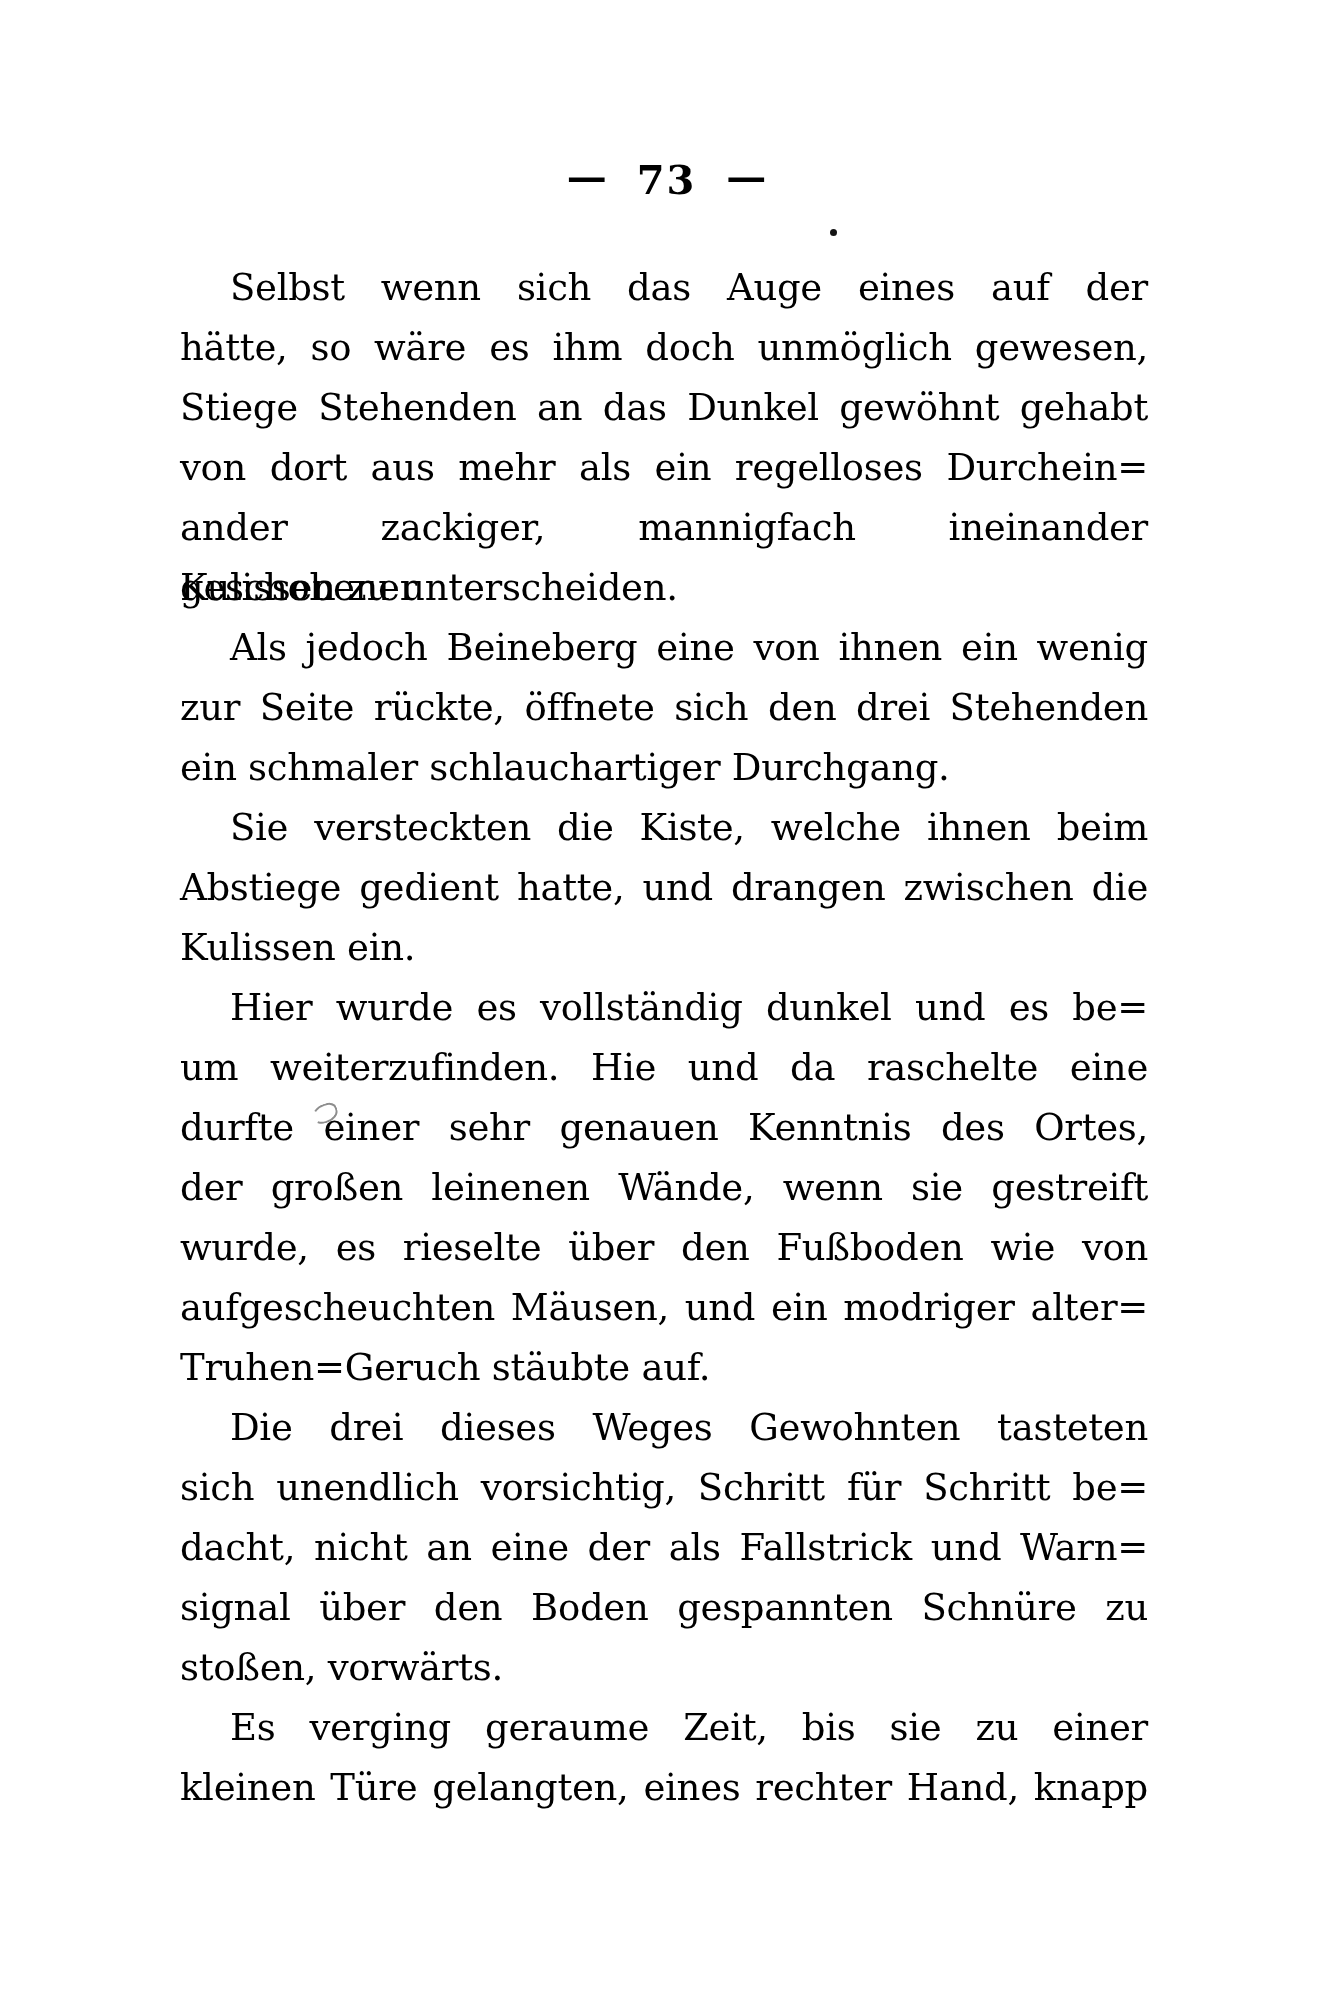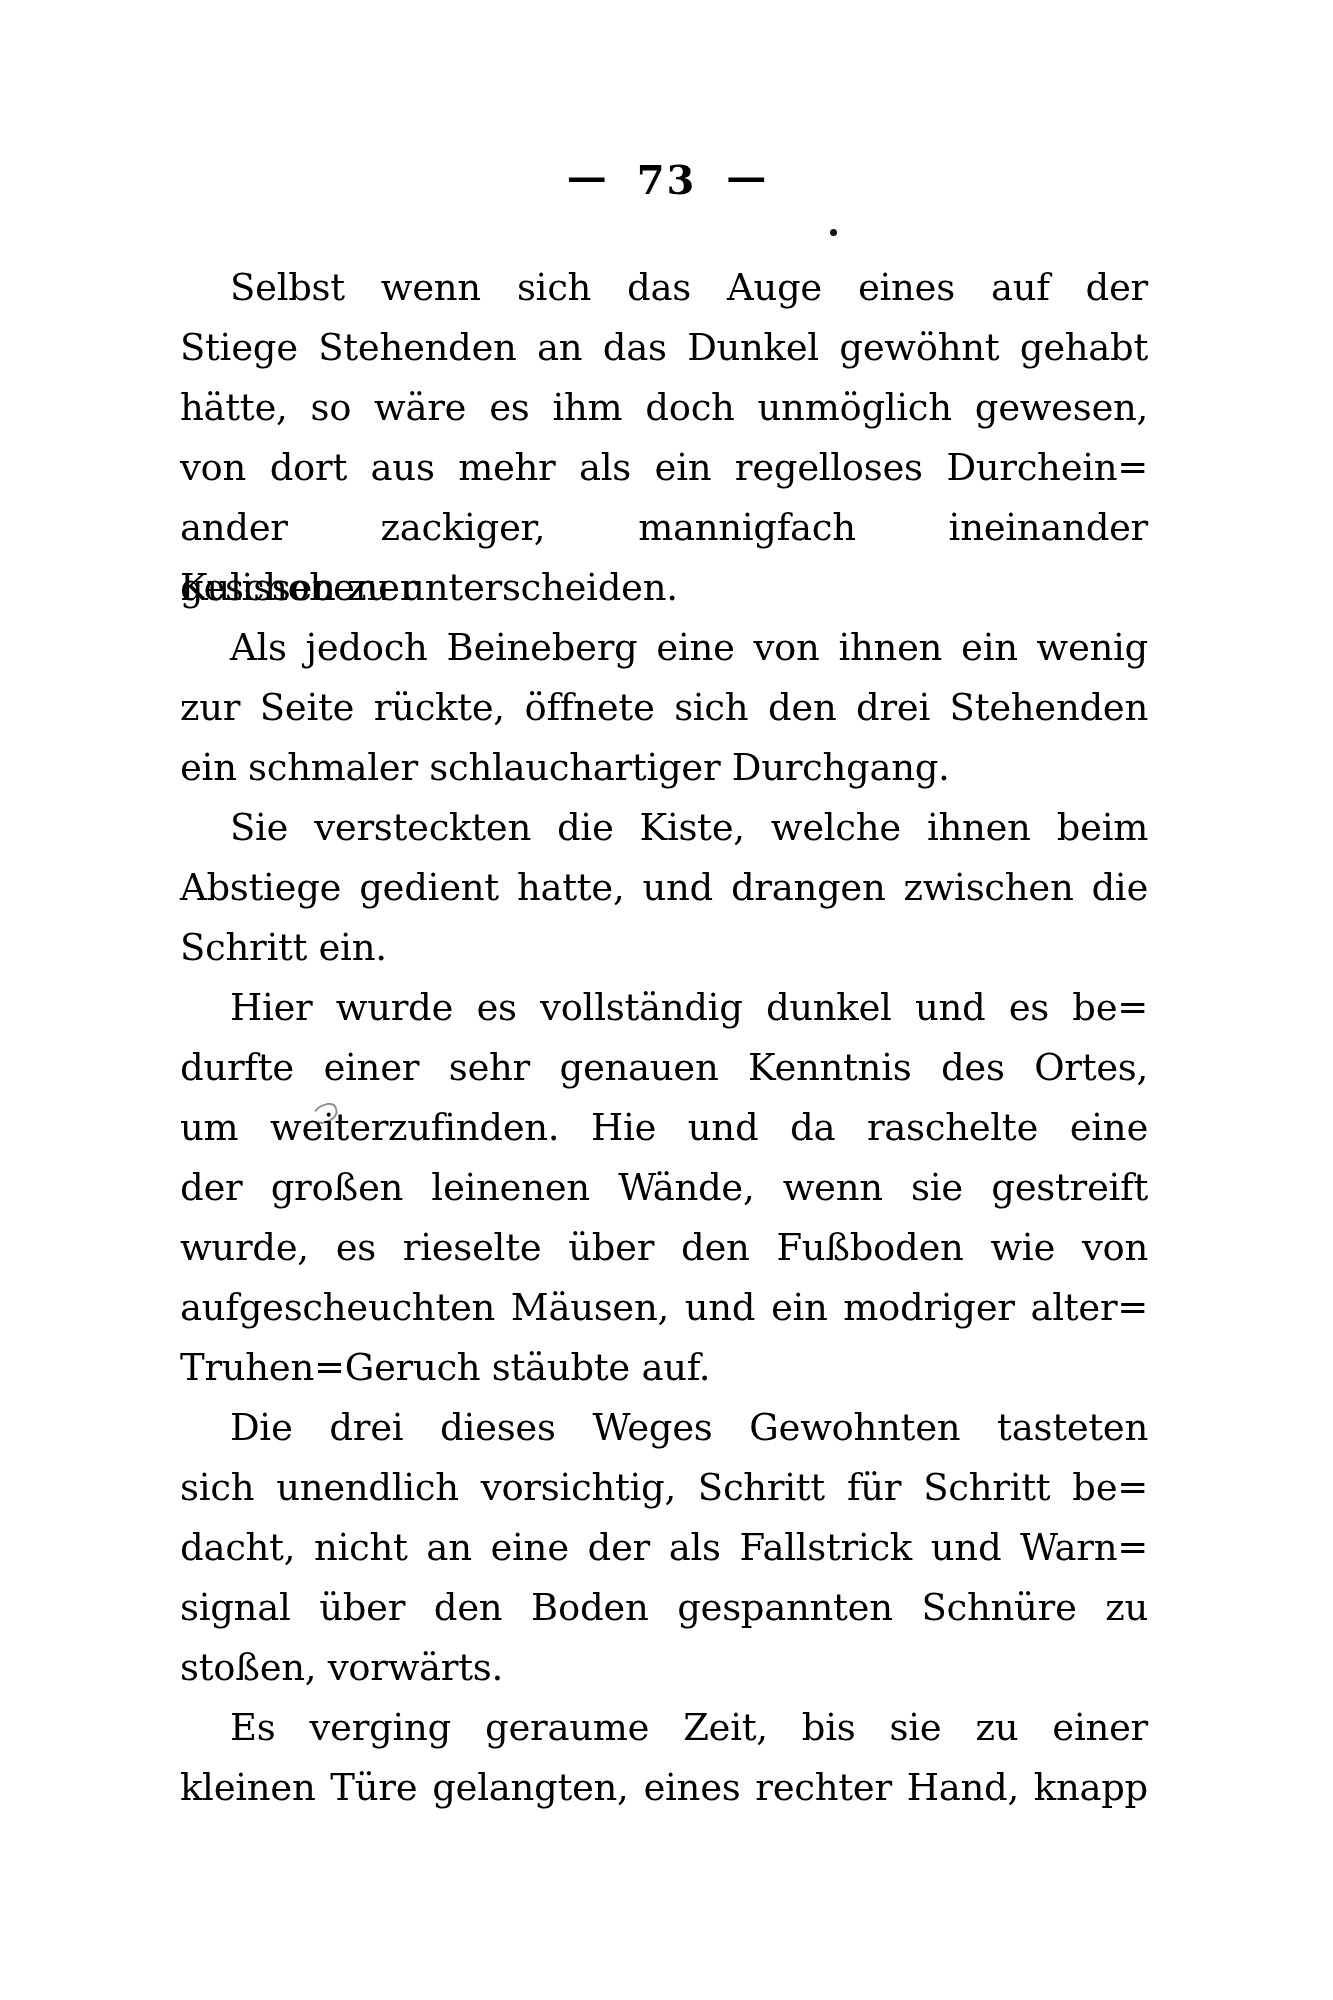--- a/index.html
+++ b/index.html
@@ -57,37 +57,37 @@
   <div class="header">
     <span class="dash">—</span><span class="num">73</span><span class="dash">—</span>
   </div>
 
   <div class="ink-dot"></div>
   <div class="ink-smudge"></div>
 
   <div class="textblock">
 
     <div class="line first">Selbst wenn sich das Auge eines auf der</div>
+    <div class="line">hätte, so wäre es ihm doch unmöglich gewesen,</div>
     <div class="line">Stiege Stehenden an das Dunkel gewöhnt gehabt</div>
-    <div class="line">hätte, so wäre es ihm doch unmöglich gewesen,</div>
     <div class="line">von dort aus mehr als ein regelloses Durchein=</div>
     <div class="line">ander zackiger, mannigfach ineinander geschobener</div>
     <div class="line unjust">Kulissen zu unterscheiden.</div>
 
     <div class="line first">Als jedoch Beineberg eine von ihnen ein wenig</div>
     <div class="line">zur Seite rückte, öffnete sich den drei Stehenden</div>
     <div class="line unjust">ein schmaler schlauchartiger Durchgang.</div>
 
     <div class="line first">Sie versteckten die Kiste, welche ihnen beim</div>
     <div class="line">Abstiege gedient hatte, und drangen zwischen die</div>
-    <div class="line unjust">Schritt ein.</div>
+    <div class="line unjust">Kulissen ein.</div>
 
     <div class="line first">Hier wurde es vollständig dunkel und es be=</div>
+    <div class="line">um weiterzufinden. Hie und da raschelte eine</div>
     <div class="line">durfte einer sehr genauen Kenntnis des Ortes,</div>
-    <div class="line">um weiterzufinden. Hie und da raschelte eine</div>
     <div class="line">der großen leinenen Wände, wenn sie gestreift</div>
     <div class="line">wurde, es rieselte über den Fußboden wie von</div>
     <div class="line">aufgescheuchten Mäusen, und ein modriger alter=</div>
     <div class="line unjust">Truhen=Geruch stäubte auf.</div>
 
     <div class="line first">Die drei dieses Weges Gewohnten tasteten</div>
     <div class="line">sich unendlich vorsichtig, Schritt für Schritt be=</div>
     <div class="line">dacht, nicht an eine der als Fallstrick und Warn=</div>
     <div class="line">signal über den Boden gespannten Schnüre zu</div>
     <div class="line unjust">stoßen, vorwärts.</div>

